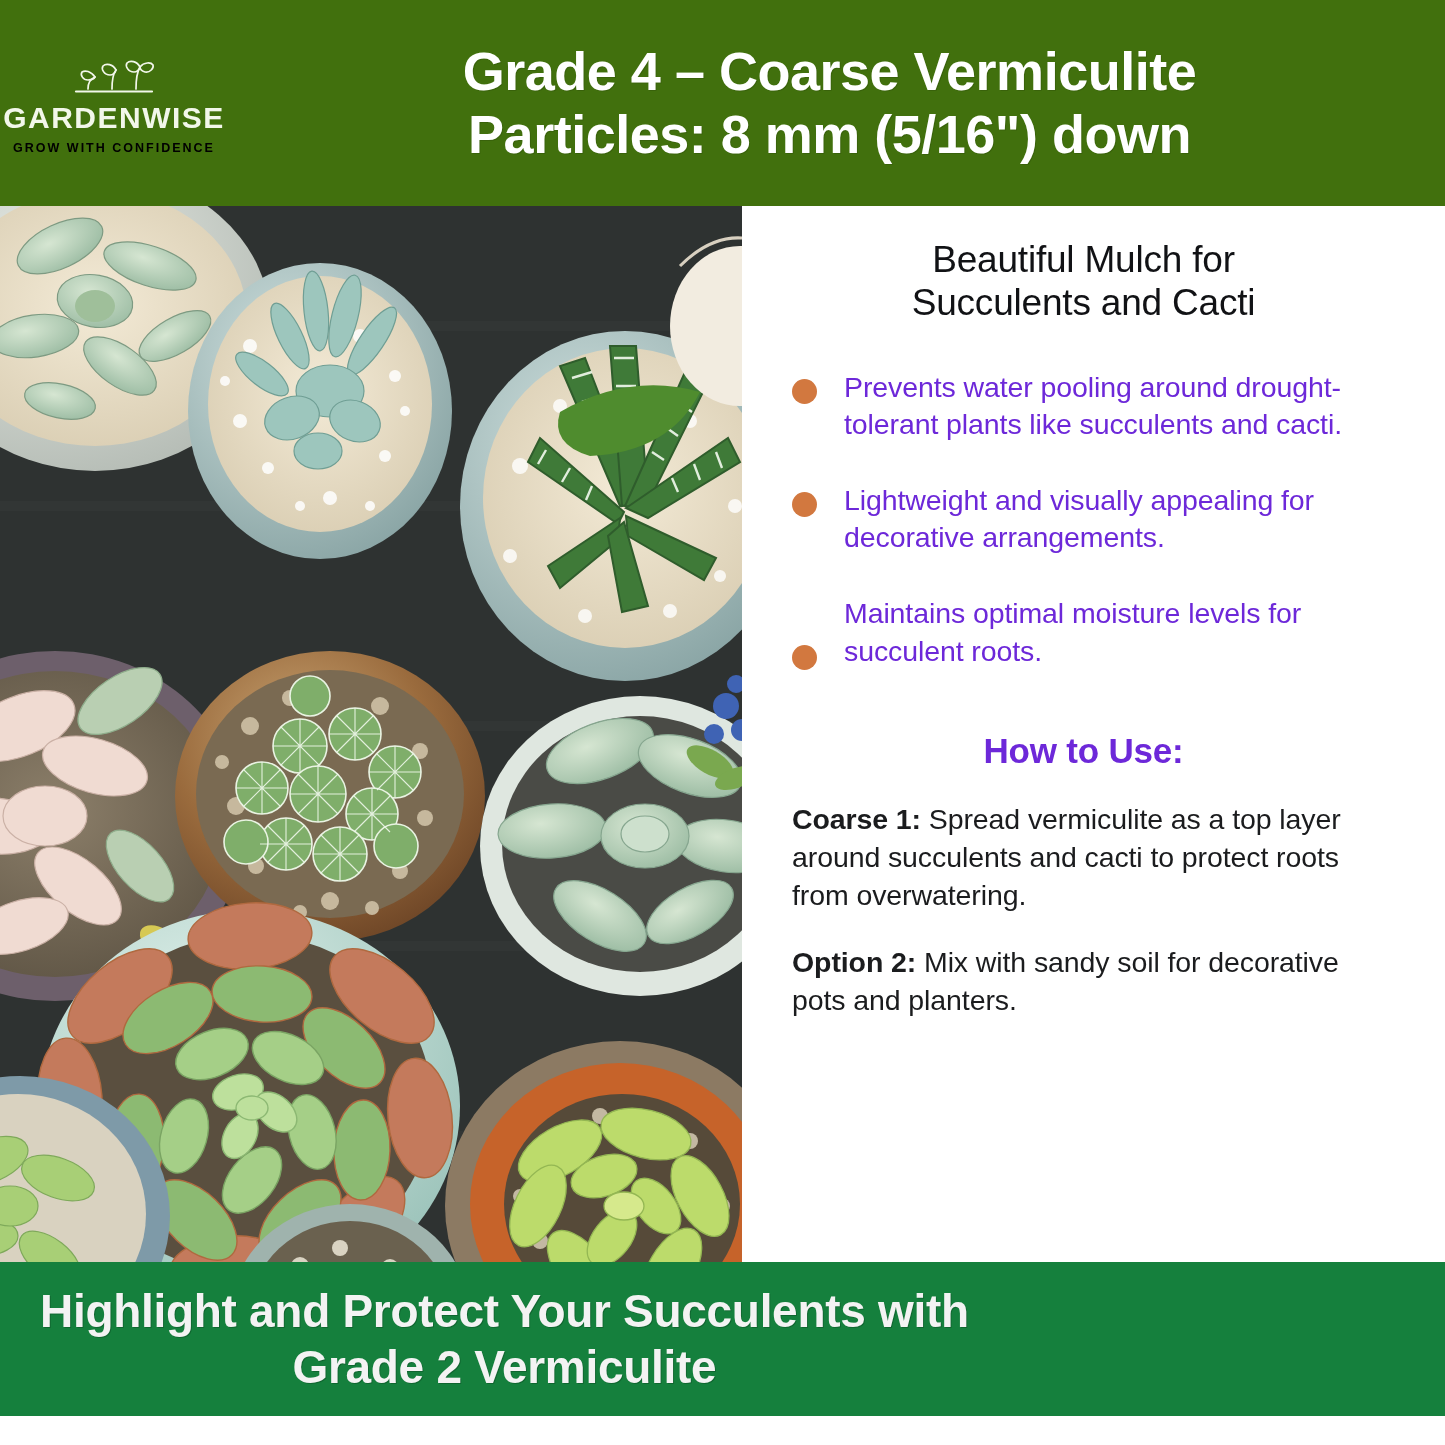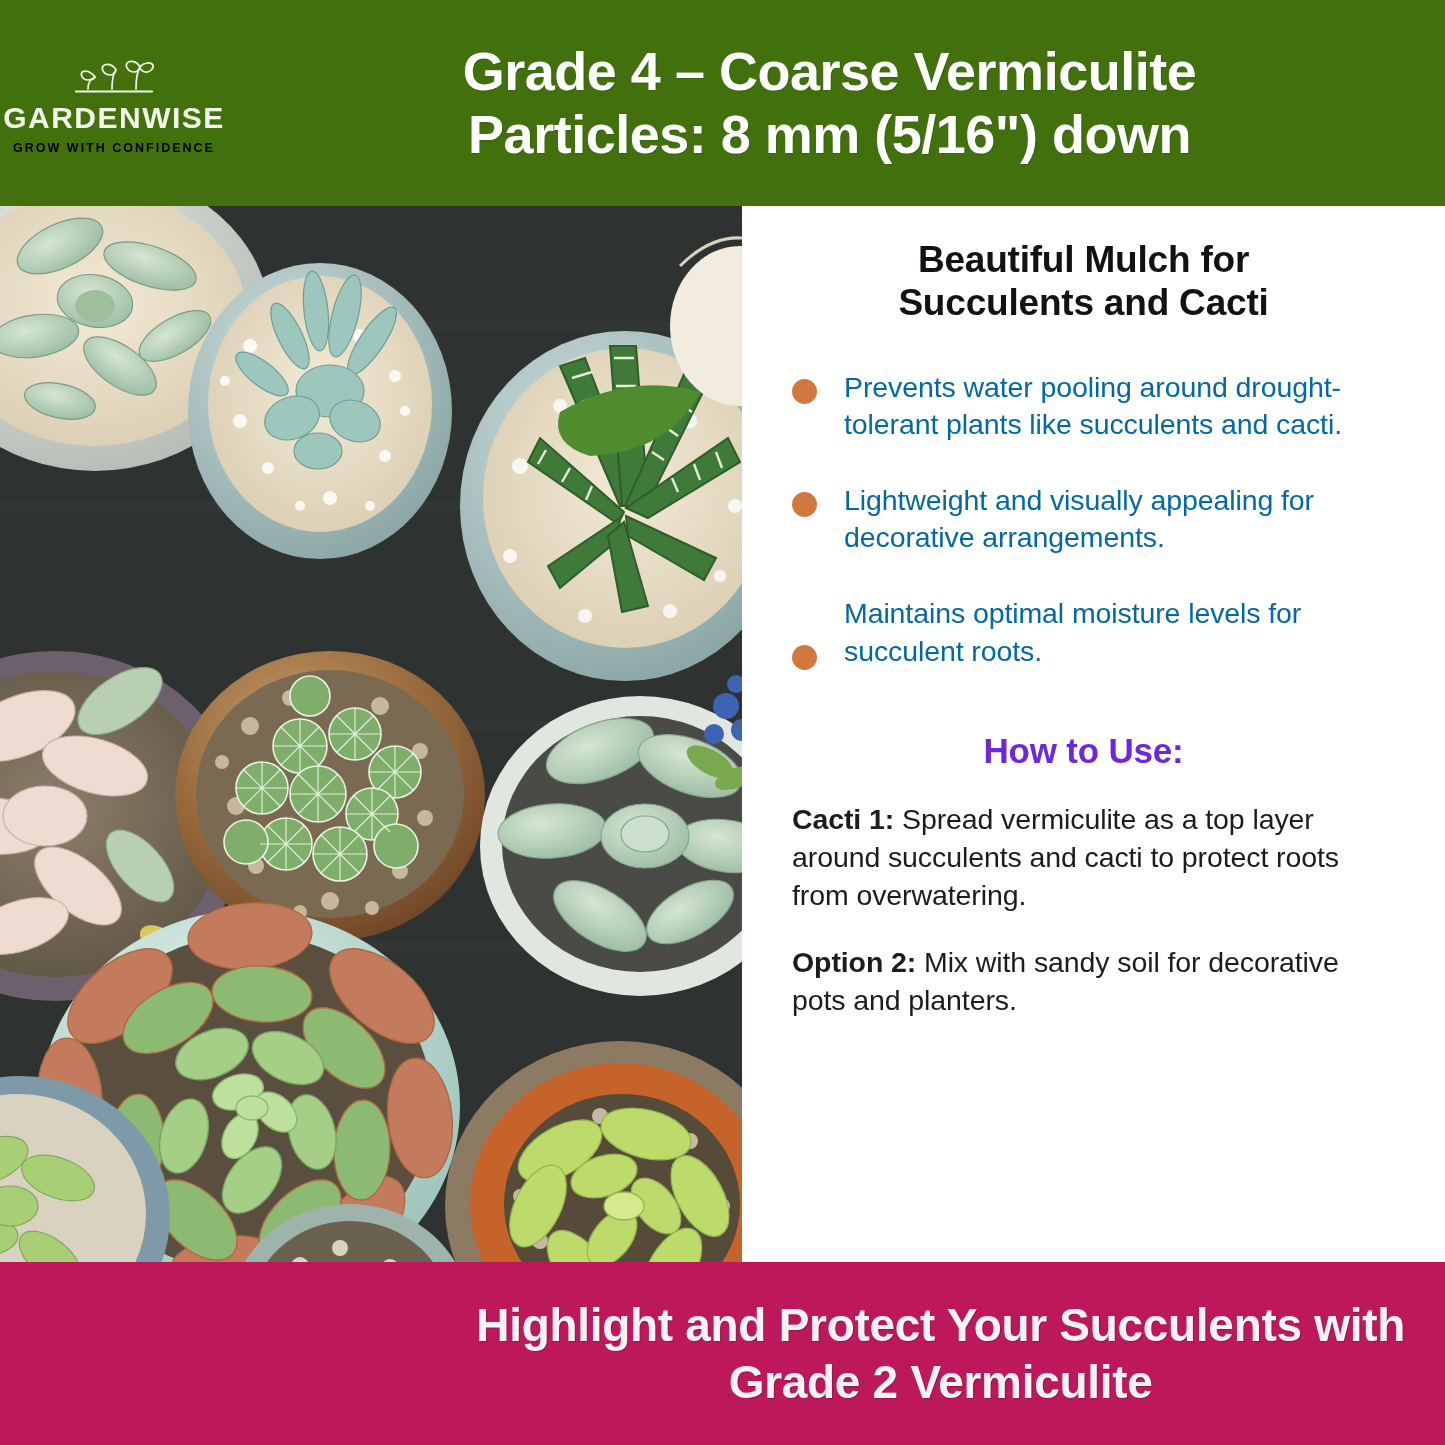--- a/index.html
+++ b/index.html
@@ -47,51 +47,51 @@
   }
   .photo svg { display:block; width:742px; height:1056px; }
 
   
   .panel {
     position:absolute; left:742px; top:206px; width:703px; height:1056px;
     background:#ffffff;
     padding:18px 46px 0 26px;
   }
   .panel-heading {
-    text-align:center; color:#111215; font-weight:700;
+    text-align:center; color:#111215; font-weight:400;
     font-size:37px; line-height:1.17; letter-spacing:-0.2px;
     padding:0 22px; margin-top:14px;
   }
   .bullets { margin-top:44px; padding-left:24px; }
   .bullet { display:flex; align-items:flex-start; margin-bottom:38px; }
   .bullet:last-child { margin-bottom:8px;align-items:flex-end; }
   .dot {
     flex:0 0 auto; width:25px; height:25px; border-radius:50%;
     background:#d2783f; margin-top:10px; margin-right:27px;
   }
   .bullet-text {
-    font-size:28.5px; line-height:1.32; color:#0369a1;
+    font-size:28.5px; line-height:1.32; color:#6d28d9;
     font-weight:400; letter-spacing:-0.1px;
   }
 
   .how-heading {
     text-align:center; color:#6d28d9; font-weight:700;
     font-size:35px; line-height:1.1; margin-top:62px; letter-spacing:-0.2px;
   }
   .option {
     font-size:28.5px; line-height:1.33; color:#1b1c1e;
     margin-top:30px; padding-left:24px; letter-spacing:-0.1px;
   }
   .option b { font-weight:700; }
 
   
   .footer {
-    position:absolute; left:0; top:1262px; width:1445px; height:183px;
-    background:#be185d;
-    display:flex; align-items:center; justify-content:flex-end;
+    position:absolute; left:0; top:1262px; width:1445px; height:154px;
+    background:#15803d;
+    display:flex; align-items:center; justify-content:flex-start;
   }
   .footer-text {
     color:#f3f3f3; font-weight:700; text-align:center;
     font-size:46px; line-height:1.22; letter-spacing:-0.3px;
     text-shadow:1px 1px 0 rgba(0,0,0,.2);
     padding:0 40px;
   }
   .footer-text .l2 { display:block; }
 </style>
 </head>
@@ -473,21 +473,21 @@
       </div>
       <div class="bullet">
         <span class="dot"></span>
         <span class="bullet-text">Maintains optimal moisture levels for succulent roots.</span>
       </div>
     </div>
 
     <div class="how-heading">How to Use:</div>
 
     <p class="option">
-      <b>Cacti 1:</b><span> Spread vermiculite as a top layer around succulents and cacti to protect roots from overwatering.</span>
+      <b>Coarse 1:</b><span> Spread vermiculite as a top layer around succulents and cacti to protect roots from overwatering.</span>
     </p>
 
     <p class="option">
       <b>Option 2:</b><span> Mix with sandy soil for decorative pots and planters.</span>
     </p>
   </div>
 
   <div class="footer">
     <div class="footer-text">
       <span>Highlight and Protect Your Succulents with</span>

